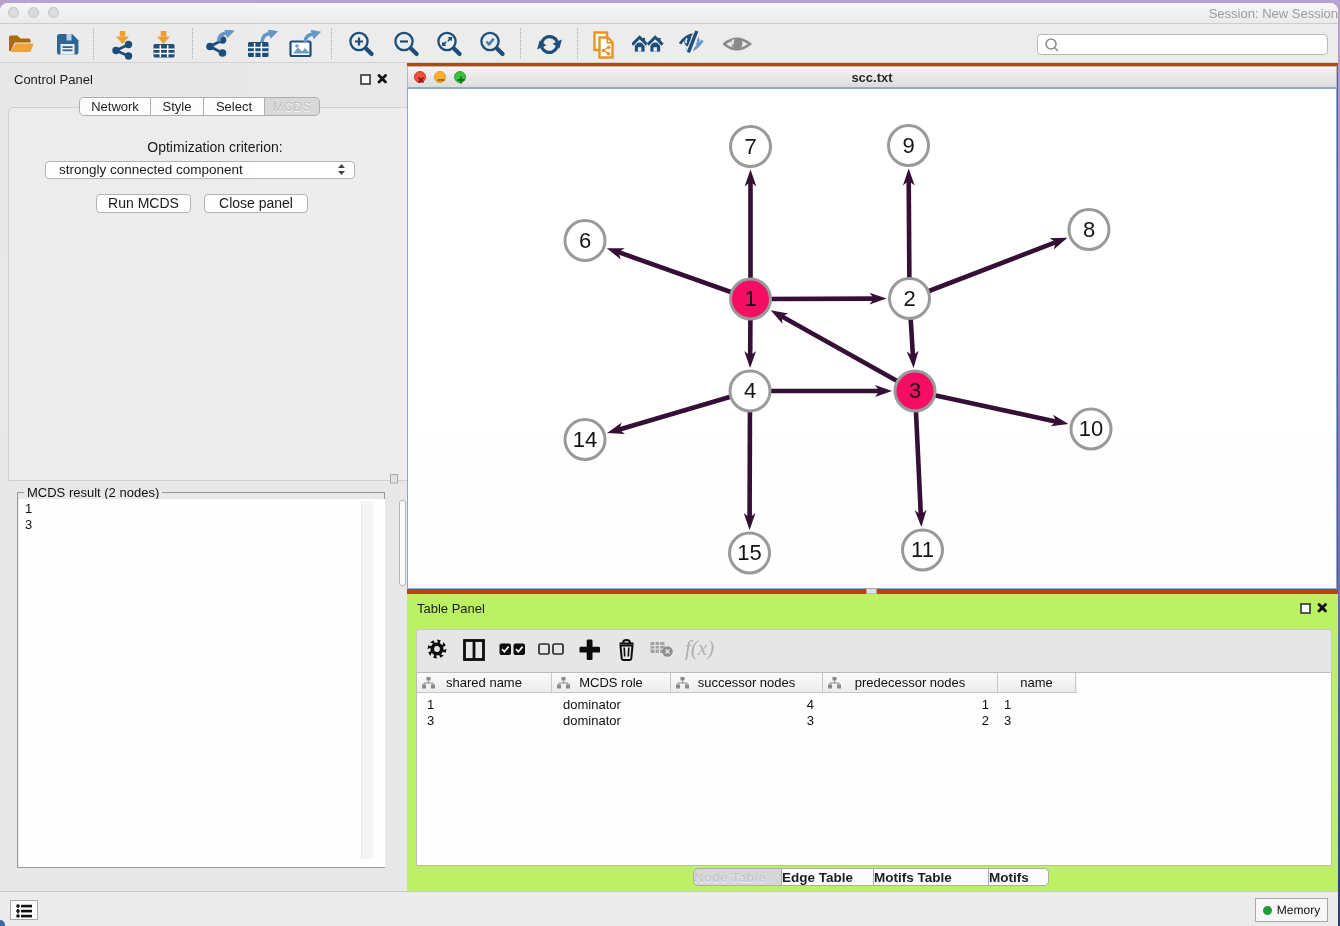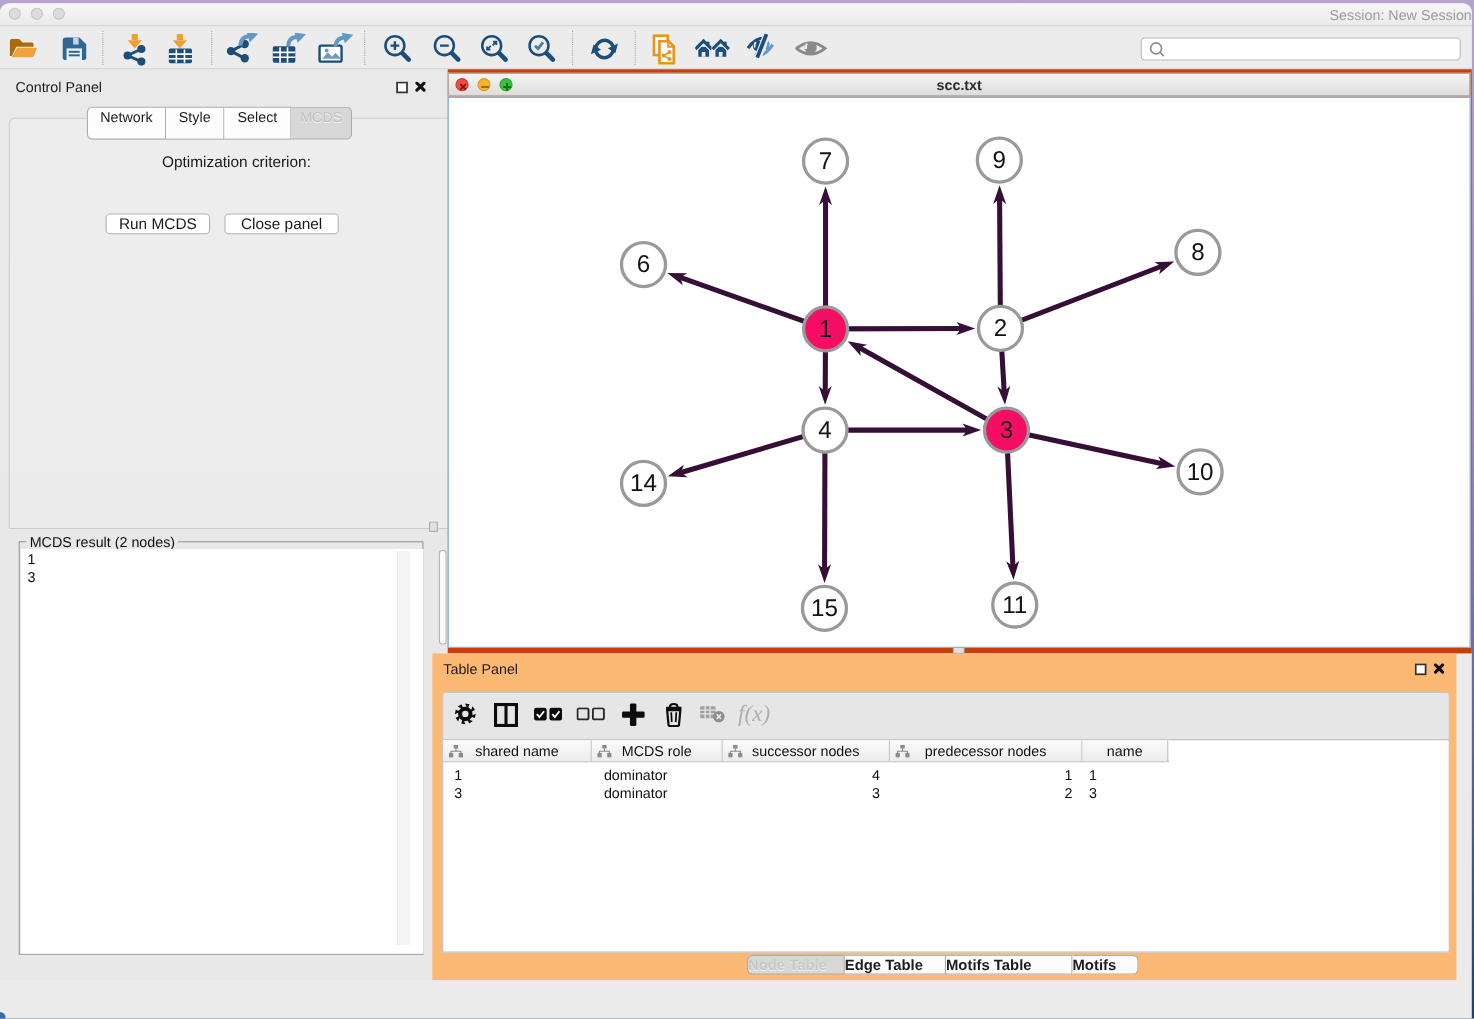--- a/index.html
+++ b/index.html
@@ -17,21 +17,21 @@
 #toolbar{position:absolute;left:0;top:21px;width:100%;height:39px;background:#ececec;
  border-bottom:1px solid #d2d2d2}
 .sep{position:absolute;top:4px;height:31px;width:0;border-left:1px dotted #aaa}
 .ticon{position:absolute}
 #searchbox{position:absolute;left:1037px;top:10px;width:291px;height:21px;background:#fff;
  border:1px solid #b9b9b9;border-radius:4px}
 
 #cpanel{position:absolute;left:0;top:60px;width:407px;height:828px;background:#e9e9e9}
 #cpanel-h{position:absolute;left:14px;top:9px;font-size:13px;color:#1c1c1c}
 .tabrow{position:absolute;display:flex;z-index:3}
-.tab{height:30px;border:1px solid #aeaeae;border-left:none;background:#fdfdfd;color:#1e1e1e;
+.tab{height:19px;border:1px solid #aeaeae;border-left:none;background:#fdfdfd;color:#1e1e1e;
  font-size:13px;text-align:center;line-height:18px}
 .tab.first{border-left:1px solid #aeaeae;border-radius:5px 0 0 5px}
 .tab.last{border-radius:0 5px 5px 0}
 .tab.sel{background:#d8d8d8;color:#c2c2c2;text-shadow:0 1px 0 #f5f5f5}
 #cp-body{position:absolute;left:8px;top:44px;width:414px;height:374px;background:#ededed;
  border:1px solid #cfcfcf;border-radius:5px 5px 0 0}
 #optlabel{position:absolute;left:0;top:31px;width:100%;text-align:center;font-size:14px;color:#1a1a1a}
 #dropdown{position:absolute;left:36px;top:53px;width:310px;height:18px;background:#fff;
  border:1px solid #b4b4b4;border-radius:4px;font-size:13.5px;color:#1a1a1a;line-height:16px;padding-left:13px}
 .btn{position:absolute;height:19px;background:#fff;border:1px solid #b4b4b4;border-radius:4px;
@@ -44,21 +44,21 @@
 #fs-sb{position:absolute;left:343px;top:8px;width:12px;height:358px;background:#f6f6f6;border-left:1px solid #ededed}
 #cp-sbthumb{position:absolute;left:399px;top:437px;width:7px;height:86px;background:#fcfcfc;border:1px solid #b5b5b5;border-radius:3px}
 
 #netpanel{position:absolute;left:407px;top:60px;width:980px;height:531px;background:#c2410c}
 #net-tb{position:absolute;left:0;top:3px;width:930px;height:22px;
  background:linear-gradient(#f5f5f5,#dcdcdc);border:1px solid #b9b9b9;border-bottom:1px solid #a8a8a8}
 .mtl{position:absolute;top:3.5px;width:12px;height:12px;border-radius:50%}
 #net-title{position:absolute;top:3px;width:100%;text-align:center;font-size:13px;font-weight:700;color:#2a2a2a}
 #canvas{position:absolute;left:0;top:25px;width:930px;height:501px;background:#fff;border:1px solid #85a9cf}
 
-#tpanel{position:absolute;left:393px;top:591px;width:931px;height:297px;background:#fdba74}
+#tpanel{position:absolute;left:407px;top:591px;width:931px;height:297px;background:#bef264}
 #tp-h{position:absolute;left:10px;top:7px;font-size:13px;color:#1c1c1c}
 #tp-toolbar{position:absolute;left:9px;top:35px;width:916px;height:43px;background:#e7e7e7;
  border:1px solid #c9c9c9;border-radius:3px 3px 0 0;border-bottom:none}
 #tp-table{position:absolute;left:9px;top:78px;width:916px;height:194px;background:#fff;border:1px solid #bdbdbd}
 #th{position:absolute;left:0;top:0;height:20px;width:660px;background:linear-gradient(#fcfcfc,#ededed);
  border-bottom:1px solid #c6c6c6;font-size:13px;color:#111}
 .thc{position:absolute;top:0;height:19px;border-right:1px solid #c9c9c9;text-align:center;line-height:19px}
 .hico{position:absolute;left:5px;top:4px}
 .trow{position:absolute;font-size:13px;color:#111;height:16px;line-height:16px}
 .tcell{position:absolute;top:0}
@@ -224,20 +224,26 @@
    <path d="M19 1.5 L25.5 8 M25.5 1.5 L19 8" stroke="#111" stroke-width="2.8" stroke-linecap="round"></path>
   </svg>
   <div class="tabrow" style="left:79px;top:34px">
    <div class="tab first" style="width:72px">Network</div>
         <div class="tab" style="width:53px">Style</div>
    <div class="tab" style="width:61px">Select</div>
         <div class="tab sel last" style="width:55px">MCDS</div>
   </div>
   <div id="cp-body">
    <div id="optlabel">Optimization criterion:</div>
+   <div id="dropdown">strongly connected component
+     <svg width="11" height="14" style="position:absolute;right:7px;top:1px">
+      <path d="M2 5 L5.5 1 L9 5 Z" fill="#444"></path>
+            <path d="M2 8 L5.5 12 L9 8 Z" fill="#444"></path>
+          </svg>
+   </div>
    <div class="btn" style="left:87px;top:86px;width:95px">Run MCDS</div>
    <div class="btn" style="left:195px;top:86px;width:104px">Close panel</div>
   </div>
   <div id="fs">
         <div id="fs-leg">MCDS result (2 nodes)</div>
    <div id="fs-ta">1<br>3</div>
         <div id="fs-sb"></div>
       </div>
   <div id="cp-sbthumb"></div>
   <svg class="abs" style="left:390px;top:411px" width="9" height="10">
@@ -421,13 +427,29 @@
     <span class="tcell" style="left:587px">3</span>
    </div>
   </div>
   <div class="tabrow" style="left:286px;top:274px">
    <div class="bt" style="border-left:1px solid #aeaeae;border-radius:5px 0 0 5px;background:#d8d8d8;color:#c8c8c8;text-shadow:0 1px 0 #f3f3f3;width:89px">Node Table</div>
    <div class="bt" style="width:92px">Edge Table</div>
         <div class="bt" style="width:115px">Motifs Table</div>
    <div class="bt" style="border-radius:0 5px 5px 0;width:60px">Motifs</div>
   </div>
  </div>
+ <div id="statusbar">
+  <div id="listbtn">
+        <svg width="26" height="18" style="position:absolute;left:5px;top:2px">
+   <line x1="2" y1="3" x2="2" y2="13" stroke="#111" stroke-width="1.2" stroke-dasharray="1.5 1.5"></line>
+          <g fill="#111">
+            <circle cx="2" cy="3" r="1.8"></circle>
+            <circle cx="2" cy="8" r="1.8"></circle>
+            <circle cx="2" cy="13" r="1.8"></circle>
+   <rect x="5" y="1.8" width="11" height="2.6"></rect>
+            <rect x="5" y="6.8" width="11" height="2.6"></rect>
+            <rect x="5" y="11.8" width="11" height="2.6"></rect>
+          </g>
+        </svg>
+      </div>
+  <div id="membtn"><span style="display:inline-block;width:9px;height:9px;border-radius:50%;background:#1f9e3e;margin-right:5px;vertical-align:-1px"></span>Memory</div>
+ </div>
 </div>
 <div style="position:absolute;left:0;top:920px;width:5px;height:6px;background:#3b69a9;border-radius:0 5px 0 0"></div>
 </body></html>

